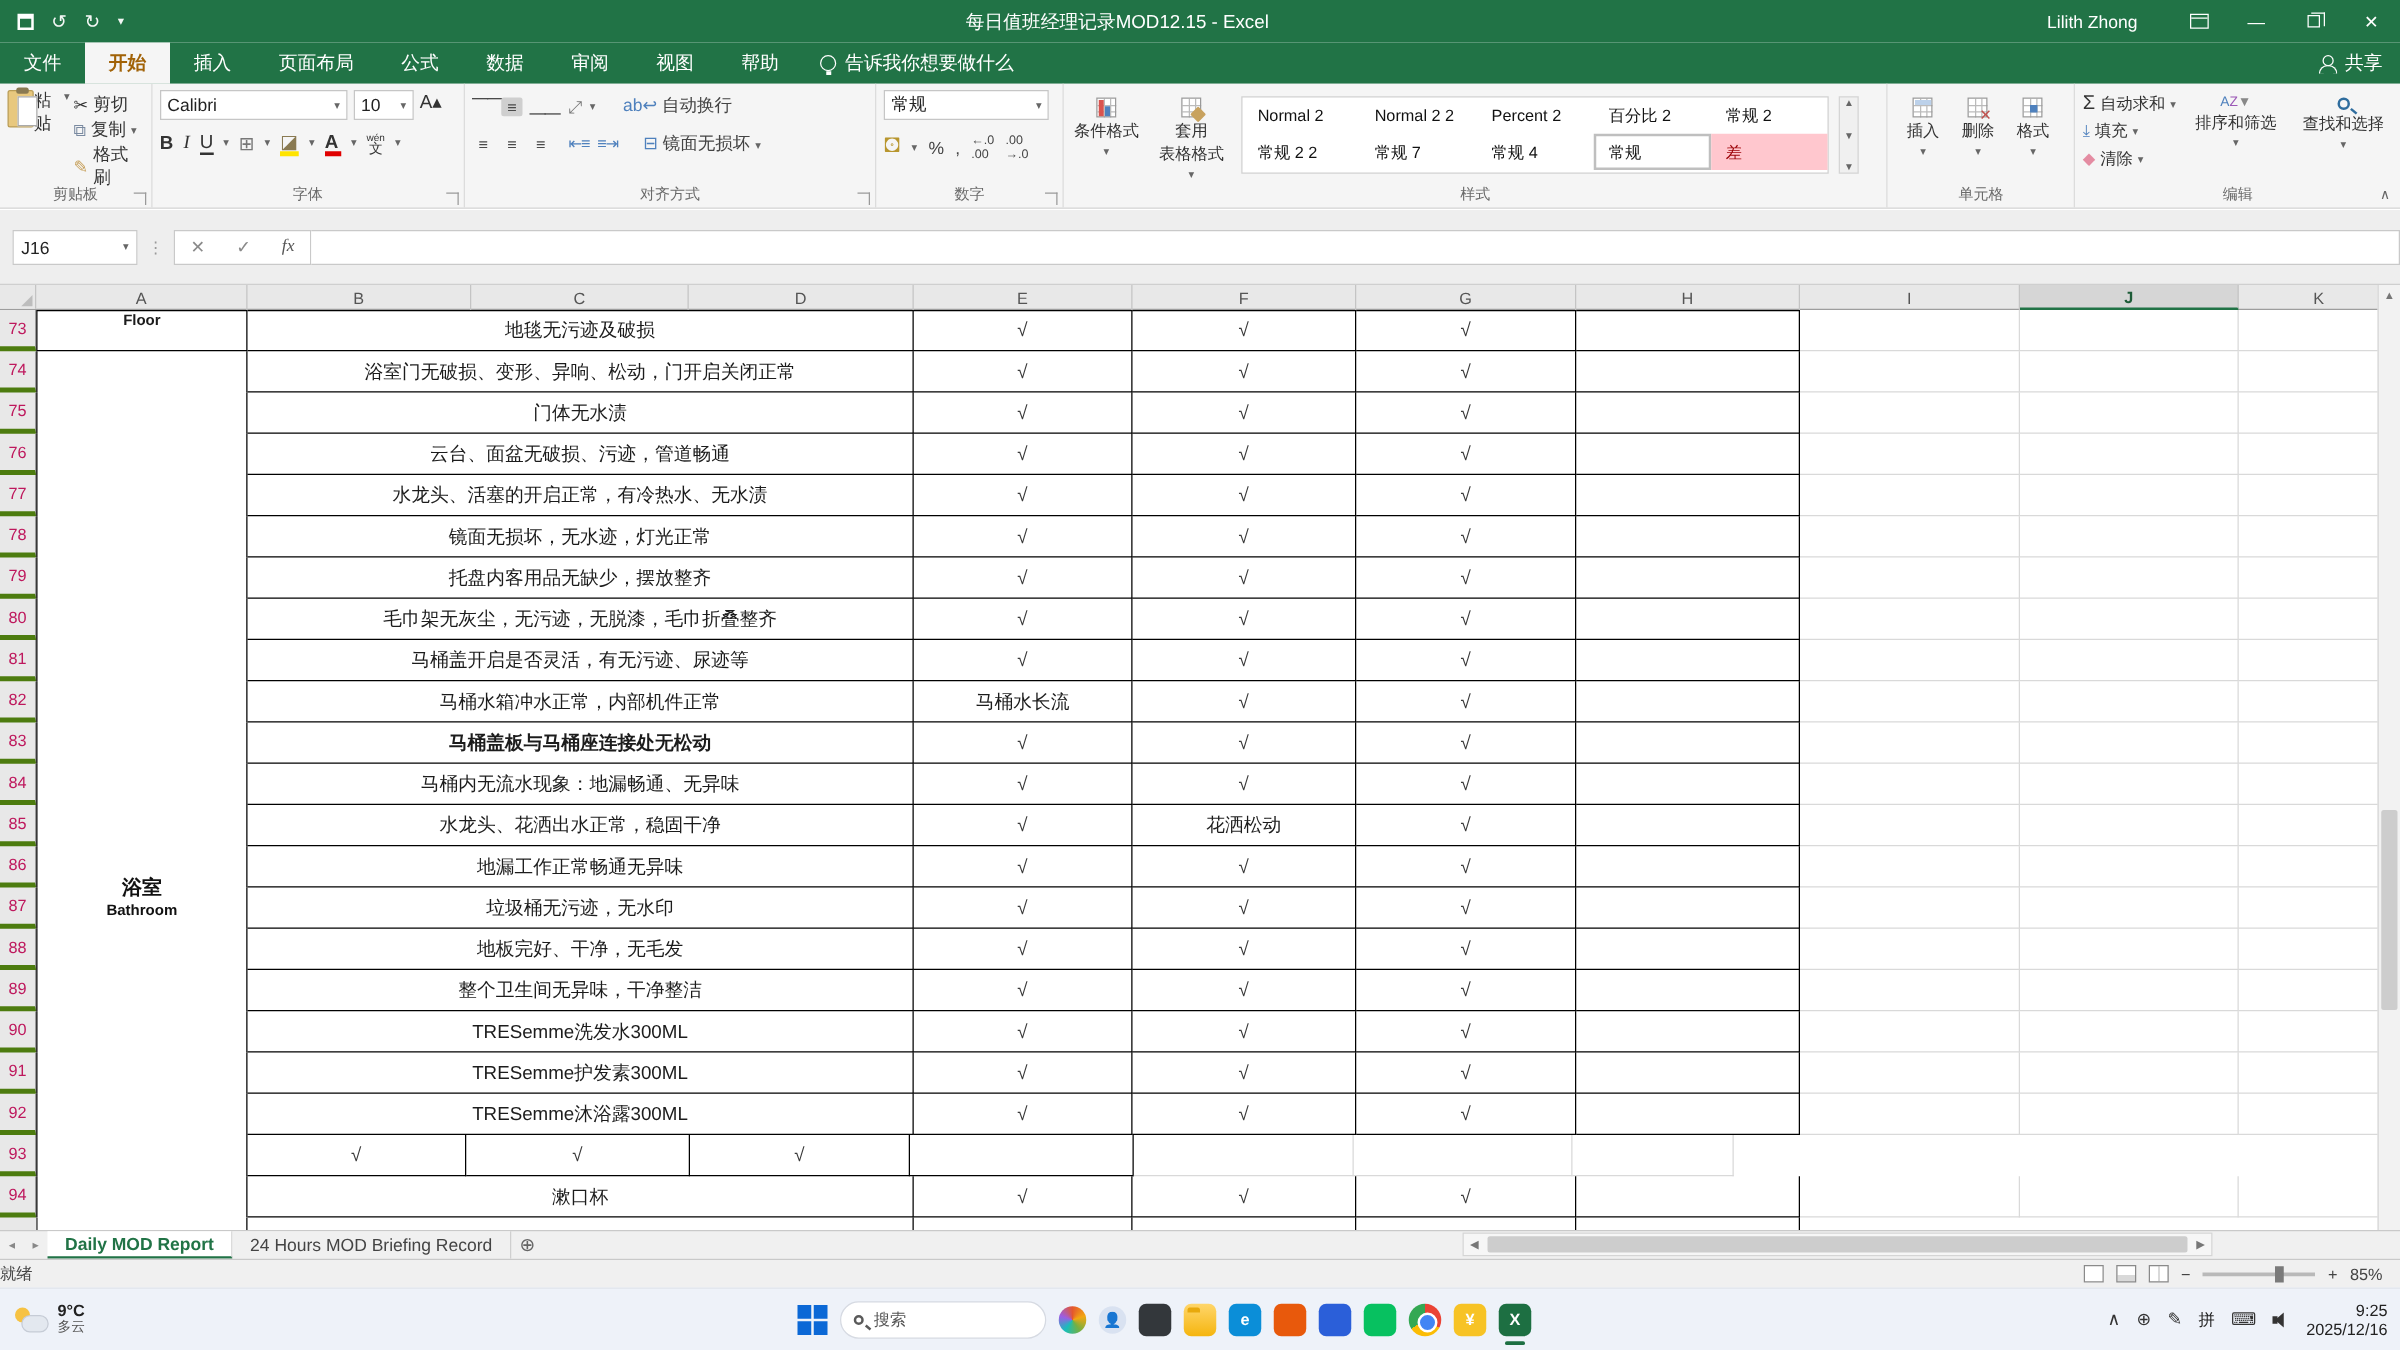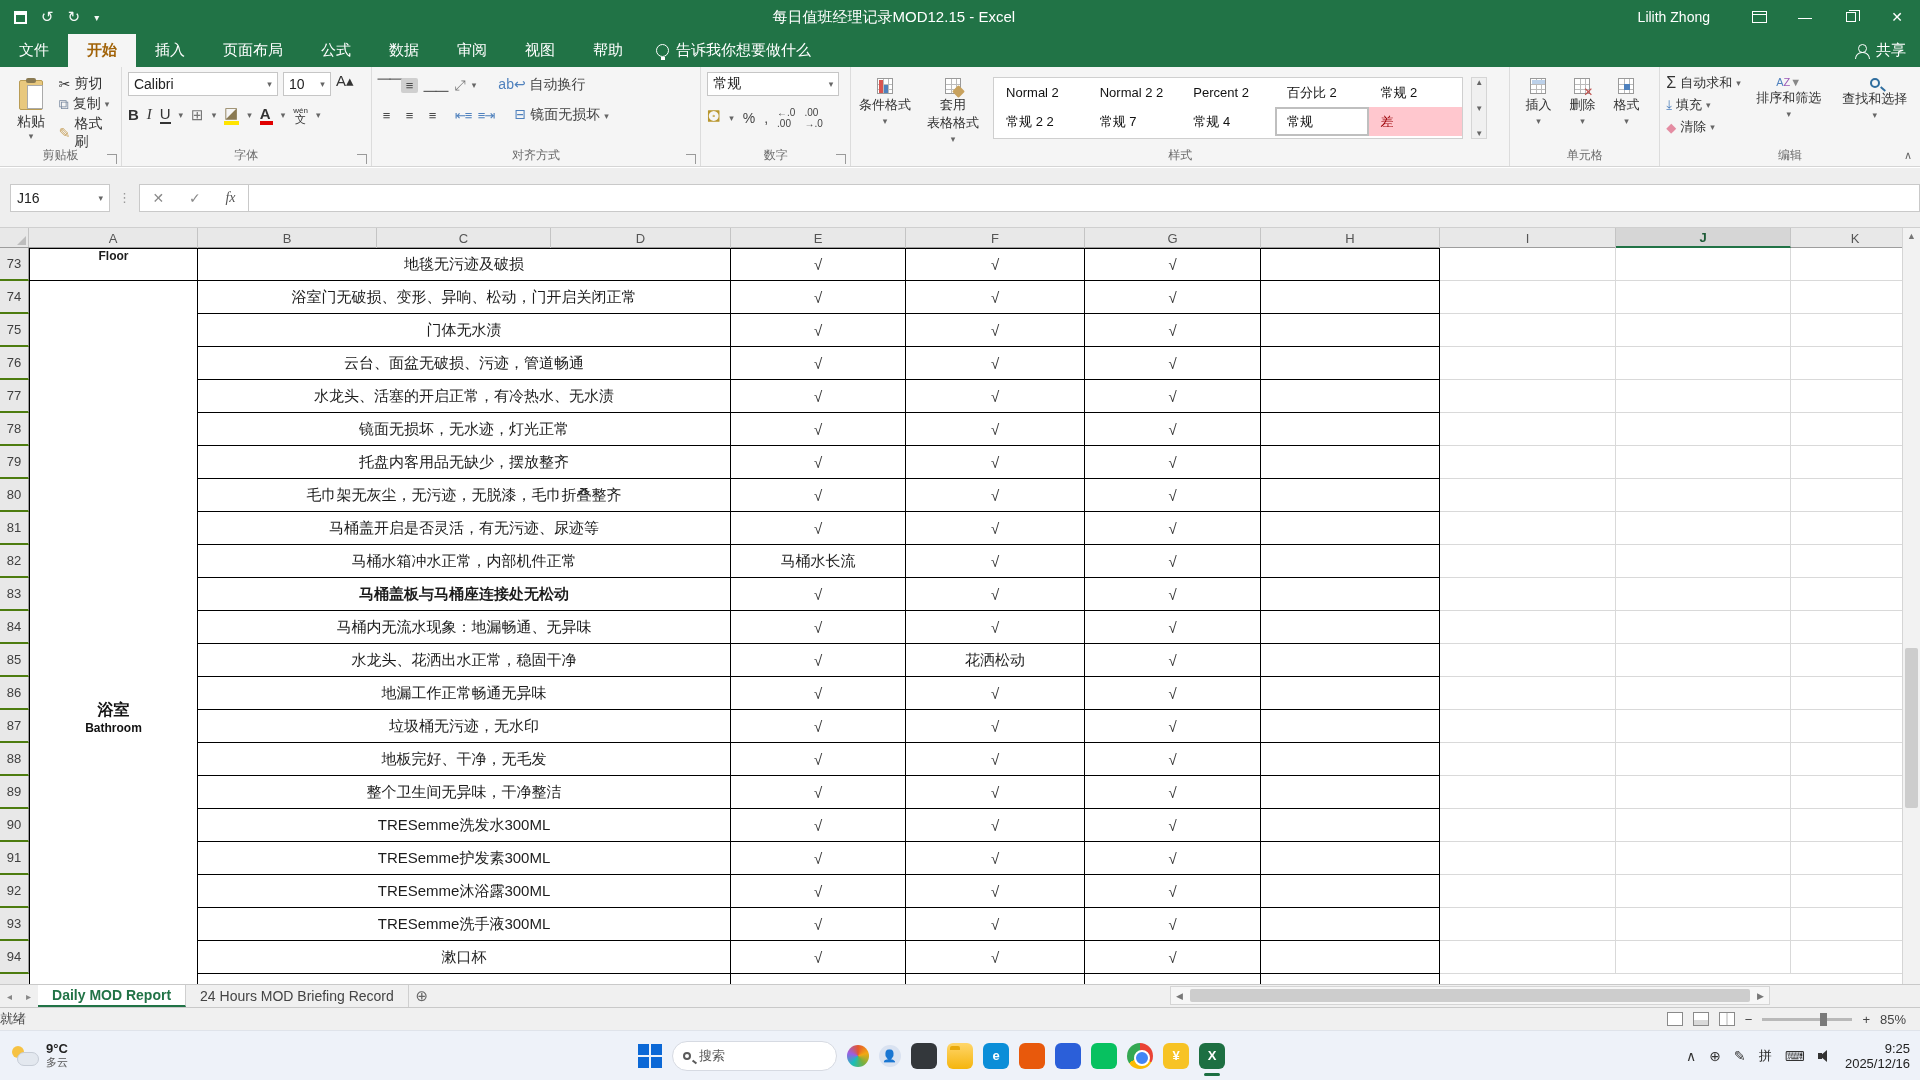--- a/index.html
+++ b/index.html
@@ -38,21 +38,21 @@
   .person-ic:before { content:""; position:absolute; left:3px; top:0; width:7px; height:7px; border:1.5px solid #fff; border-radius:50%; }
   .person-ic:after { content:""; position:absolute; left:0; top:8px; width:13px; height:6px; border:1.5px solid #fff; border-bottom:none; border-radius:7px 7px 0 0; }
 
   
   #ribbon { left:0; top:67px; width:1920px; height:100px; background:#f5f5f5; border-bottom:1px solid #d5d5d5; display:flex; }
   .rgroup { position:relative; height:100%; padding:5px 4px 18px 6px; border-right:1px solid #dcdcdc; }
   .glabel { position:absolute; bottom:2px; left:0; right:0; text-align:center; font-size:12px; color:#6a6a6a; }
   .dlg { position:absolute; bottom:2px; right:4px; width:10px; height:10px; border-left:1px solid #9a9a9a; border-bottom:1px solid #9a9a9a; transform:rotate(180deg); font-size:0; }
   .rbtn { color:#333; font-size:14px; display:flex; align-items:center; gap:4px; padding:1px 3px; border-radius:2px; }
   .arrow { font-size:9px; color:#666; }
-  .bigbtn { display:flex; flex-direction:column; align-items:center; justify-content:center; width:52px; height:76px; color:#333; font-size:14px; }
+  .bigbtn { display:flex; justify-content:center; width:52px; height:76px; color:#333; font-size:14px; }
   .clipboard { width:24px; height:30px; background:#e8c87e; border:1px solid #b99c55; border-radius:2px; position:relative; margin-bottom:3px; }
   .clipboard:before { content:""; position:absolute; left:6px; top:-3px; width:10px; height:5px; background:#8a7a52; border-radius:2px; }
   .clipboard:after { content:""; position:absolute; left:7px; top:4px; width:14px; height:22px; background:#fff; border:1px solid #aaa; }
   .smallcol { display:flex; flex-direction:column; justify-content:space-between; height:76px; padding:2px 0; }
   .combo { background:#fff; border:1px solid #c6c6c6; height:24px; display:flex; align-items:center; justify-content:space-between; padding:0 5px; font-size:14px; color:#222; }
   .fontrow2 { display:flex; align-items:center; gap:8px; margin-top:8px; font-size:15px; color:#333; }
   .ued { border-bottom:2px solid #333; }
   .colorA { position:relative; font-weight:bold; }
   .cbar { display:block; height:4px; margin-top:-1px; }
   .alico { display:inline-block; width:17px; font-size:13px; letter-spacing:-1px; color:#4a4a4a; text-align:center; }
@@ -88,21 +88,21 @@
   #fxbtns .fx { font-style:italic; font-family:"Liberation Serif",serif; color:#555; }
   #fbox { flex:1; height:28px; background:#fff; border:1px solid #c9c9c9; border-left:none; margin-right:0; }
 
   
   #colheads { left:0; top:228px; width:1920px; height:20px; display:flex; background:#e8e8e8; border-bottom:1px solid #9d9d9d; }
   .chead { border-right:1px solid #c4c4c4; color:#555; font-size:13px; display:flex; align-items:center; justify-content:center; height:20px; }
   .chead.selcol { background:#d6d6d6; color:#1e5c38; border-bottom:2px solid #217346; font-weight:bold; }
   #corner { width:29px; background:#e8e8e8; border-right:1px solid #c4c4c4; position:relative; }
   #corner:after { content:""; position:absolute; right:2px; bottom:2px; border-left:9px solid transparent; border-bottom:9px solid #bdbdbd; }
   #rowhead { left:0; top:248px; width:29px; height:736px; background:#e8e8e8; }
-  .rnum { height:33px; border-bottom:2px solid #4d7c0f; border-right:1px solid #9d9d9d; color:#404040; font-size:13px; display:flex; align-items:center; justify-content:center; }
+  .rnum { height:33px; border-bottom:4px solid #4d7c0f; border-right:1px solid #9d9d9d; color:#be185d; font-size:13px; display:flex; align-items:center; justify-content:center; }
   #rows { left:29px; top:248px; width:1891px; height:736px; }
   .g-row { display:flex; height:33px; }
   .gc { height:33px; display:flex; align-items:center; justify-content:center; font-size:15px; color:#1c1c1c; overflow:hidden; white-space:nowrap; }
   .dark { border-right:1px solid #000; border-bottom:1px solid #000; }
   .c-a { border-left:1px solid #000; border-right:1px solid #000; }
   .c-a.bline { border-bottom:1px solid #000; }
   .lite { border-right:1px solid #d9d9d9; border-bottom:1px solid #d9d9d9; }
   .check { color:#3a3a3a; }
   #bathroom { left:29px; top:700px; width:169px; text-align:center; color:#111; }
   #bathroom .cn { font-size:16px; font-weight:bold; }
@@ -659,21 +659,20 @@
       <div class="gc dark check" style="width: 175px;">√</div>
       <div class="gc dark check" style="width: 179px;">√</div>
       <div class="gc dark check" style="width: 176px;">√</div>
       <div class="gc dark" style="width: 179px;"></div>
       <div class="gc lite" style="width: 176px;"></div>
       <div class="gc lite" style="width: 175px;"></div>
       <div class="gc lite" style="width: 129px;"></div>
     </div>
     <div class="g-row">
       <div class="gc c-a" style="width: 169px;"></div>
-      <div class="gc dark" style="width: 533px;">TRESemme洗手液300ML</div>
       <div class="gc dark check" style="width: 175px;">√</div>
       <div class="gc dark check" style="width: 179px;">√</div>
       <div class="gc dark check" style="width: 176px;">√</div>
       <div class="gc dark" style="width: 179px;"></div>
       <div class="gc lite" style="width: 176px;"></div>
       <div class="gc lite" style="width: 175px;"></div>
       <div class="gc lite" style="width: 129px;"></div>
     </div>
     <div class="g-row">
       <div class="gc c-a" style="width: 169px;"></div>

